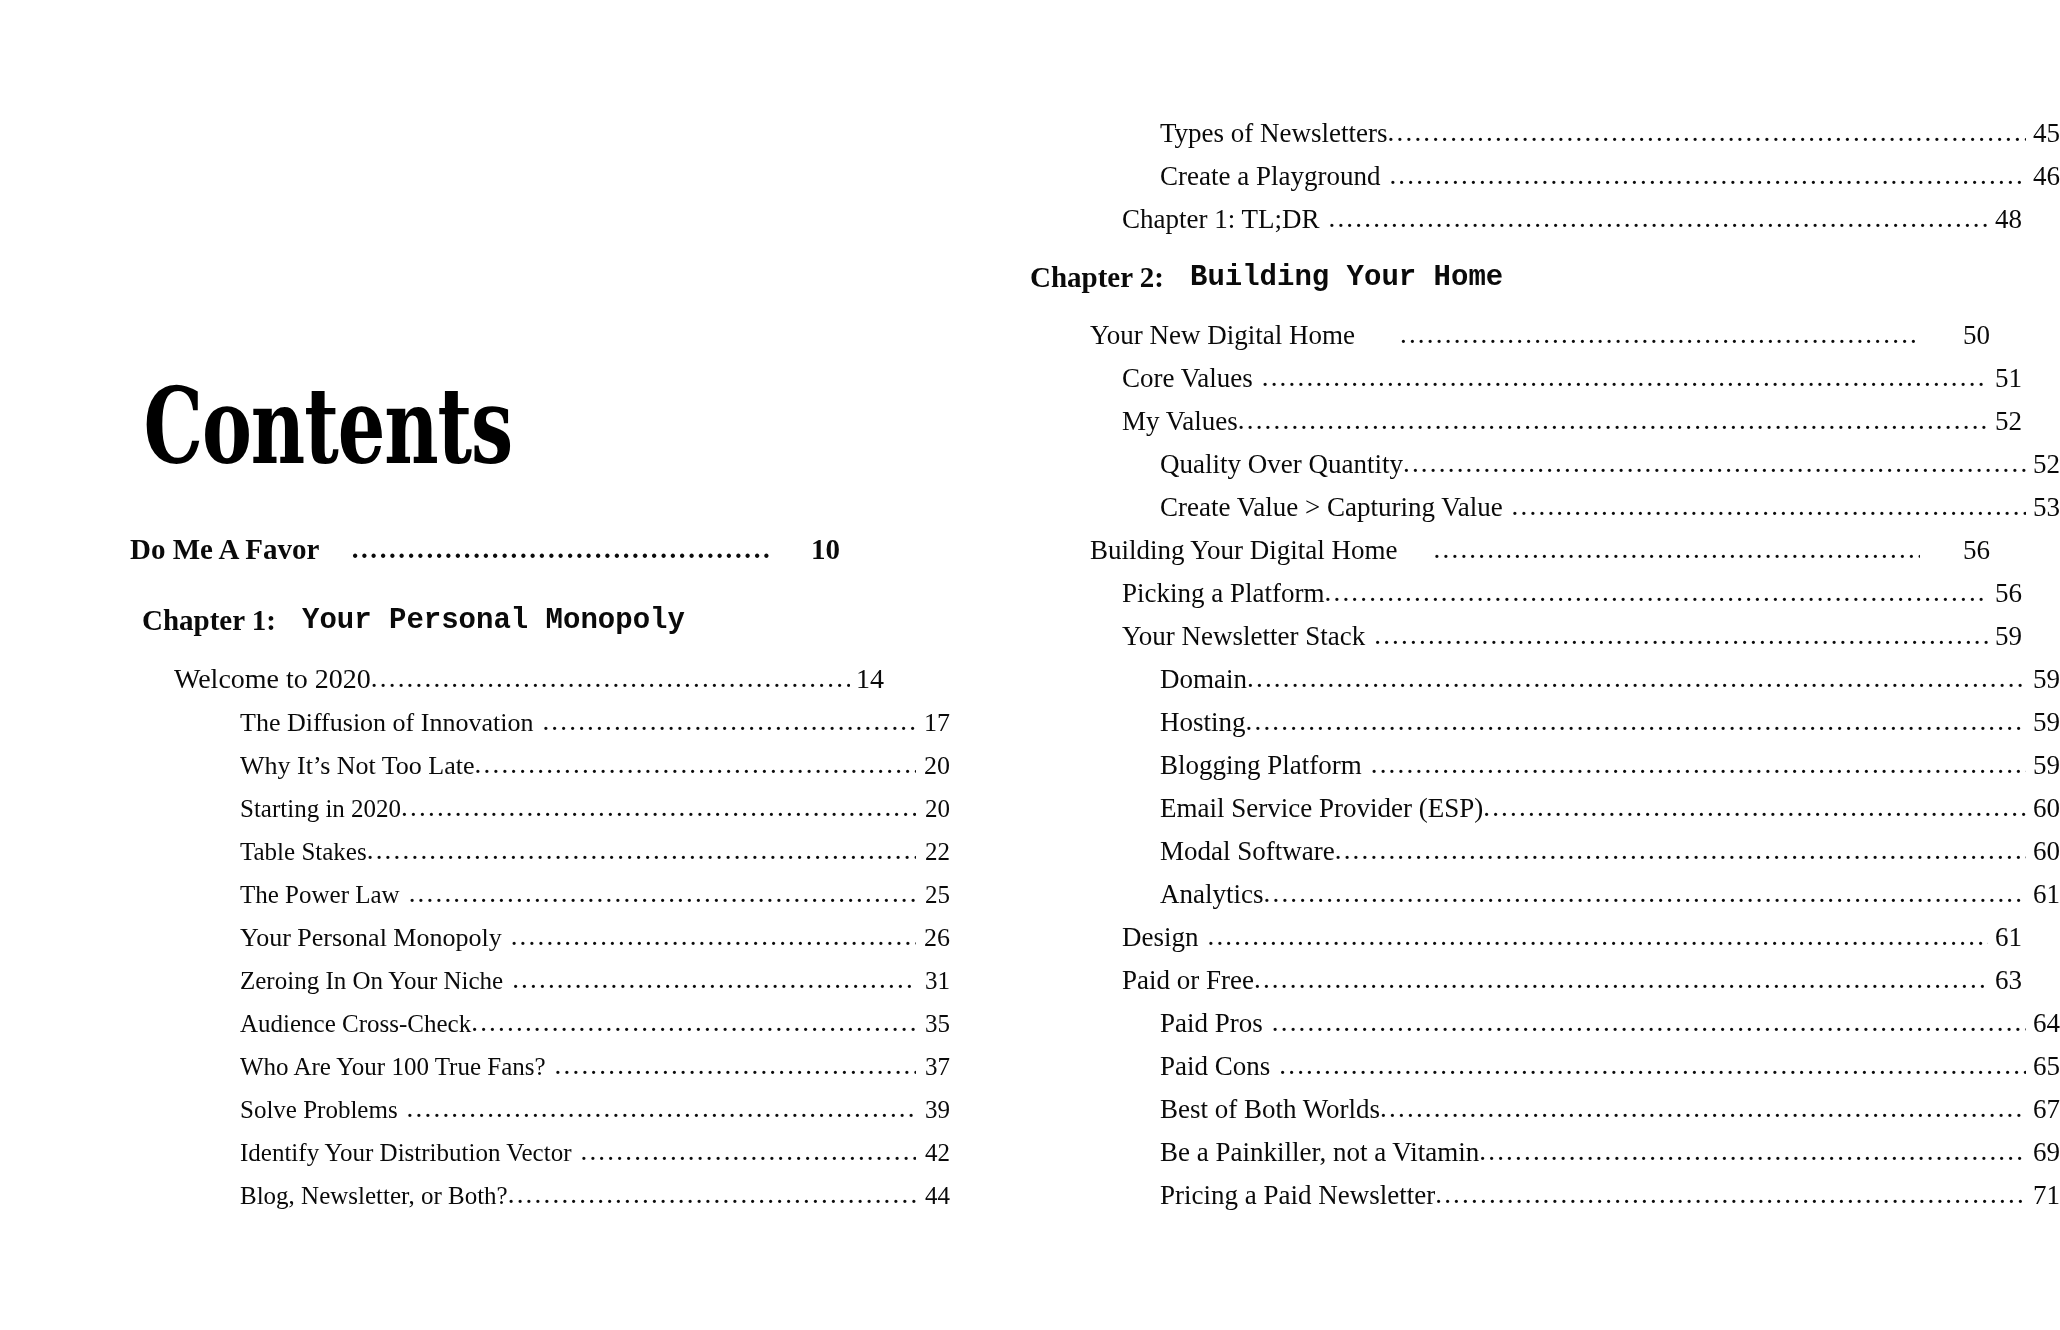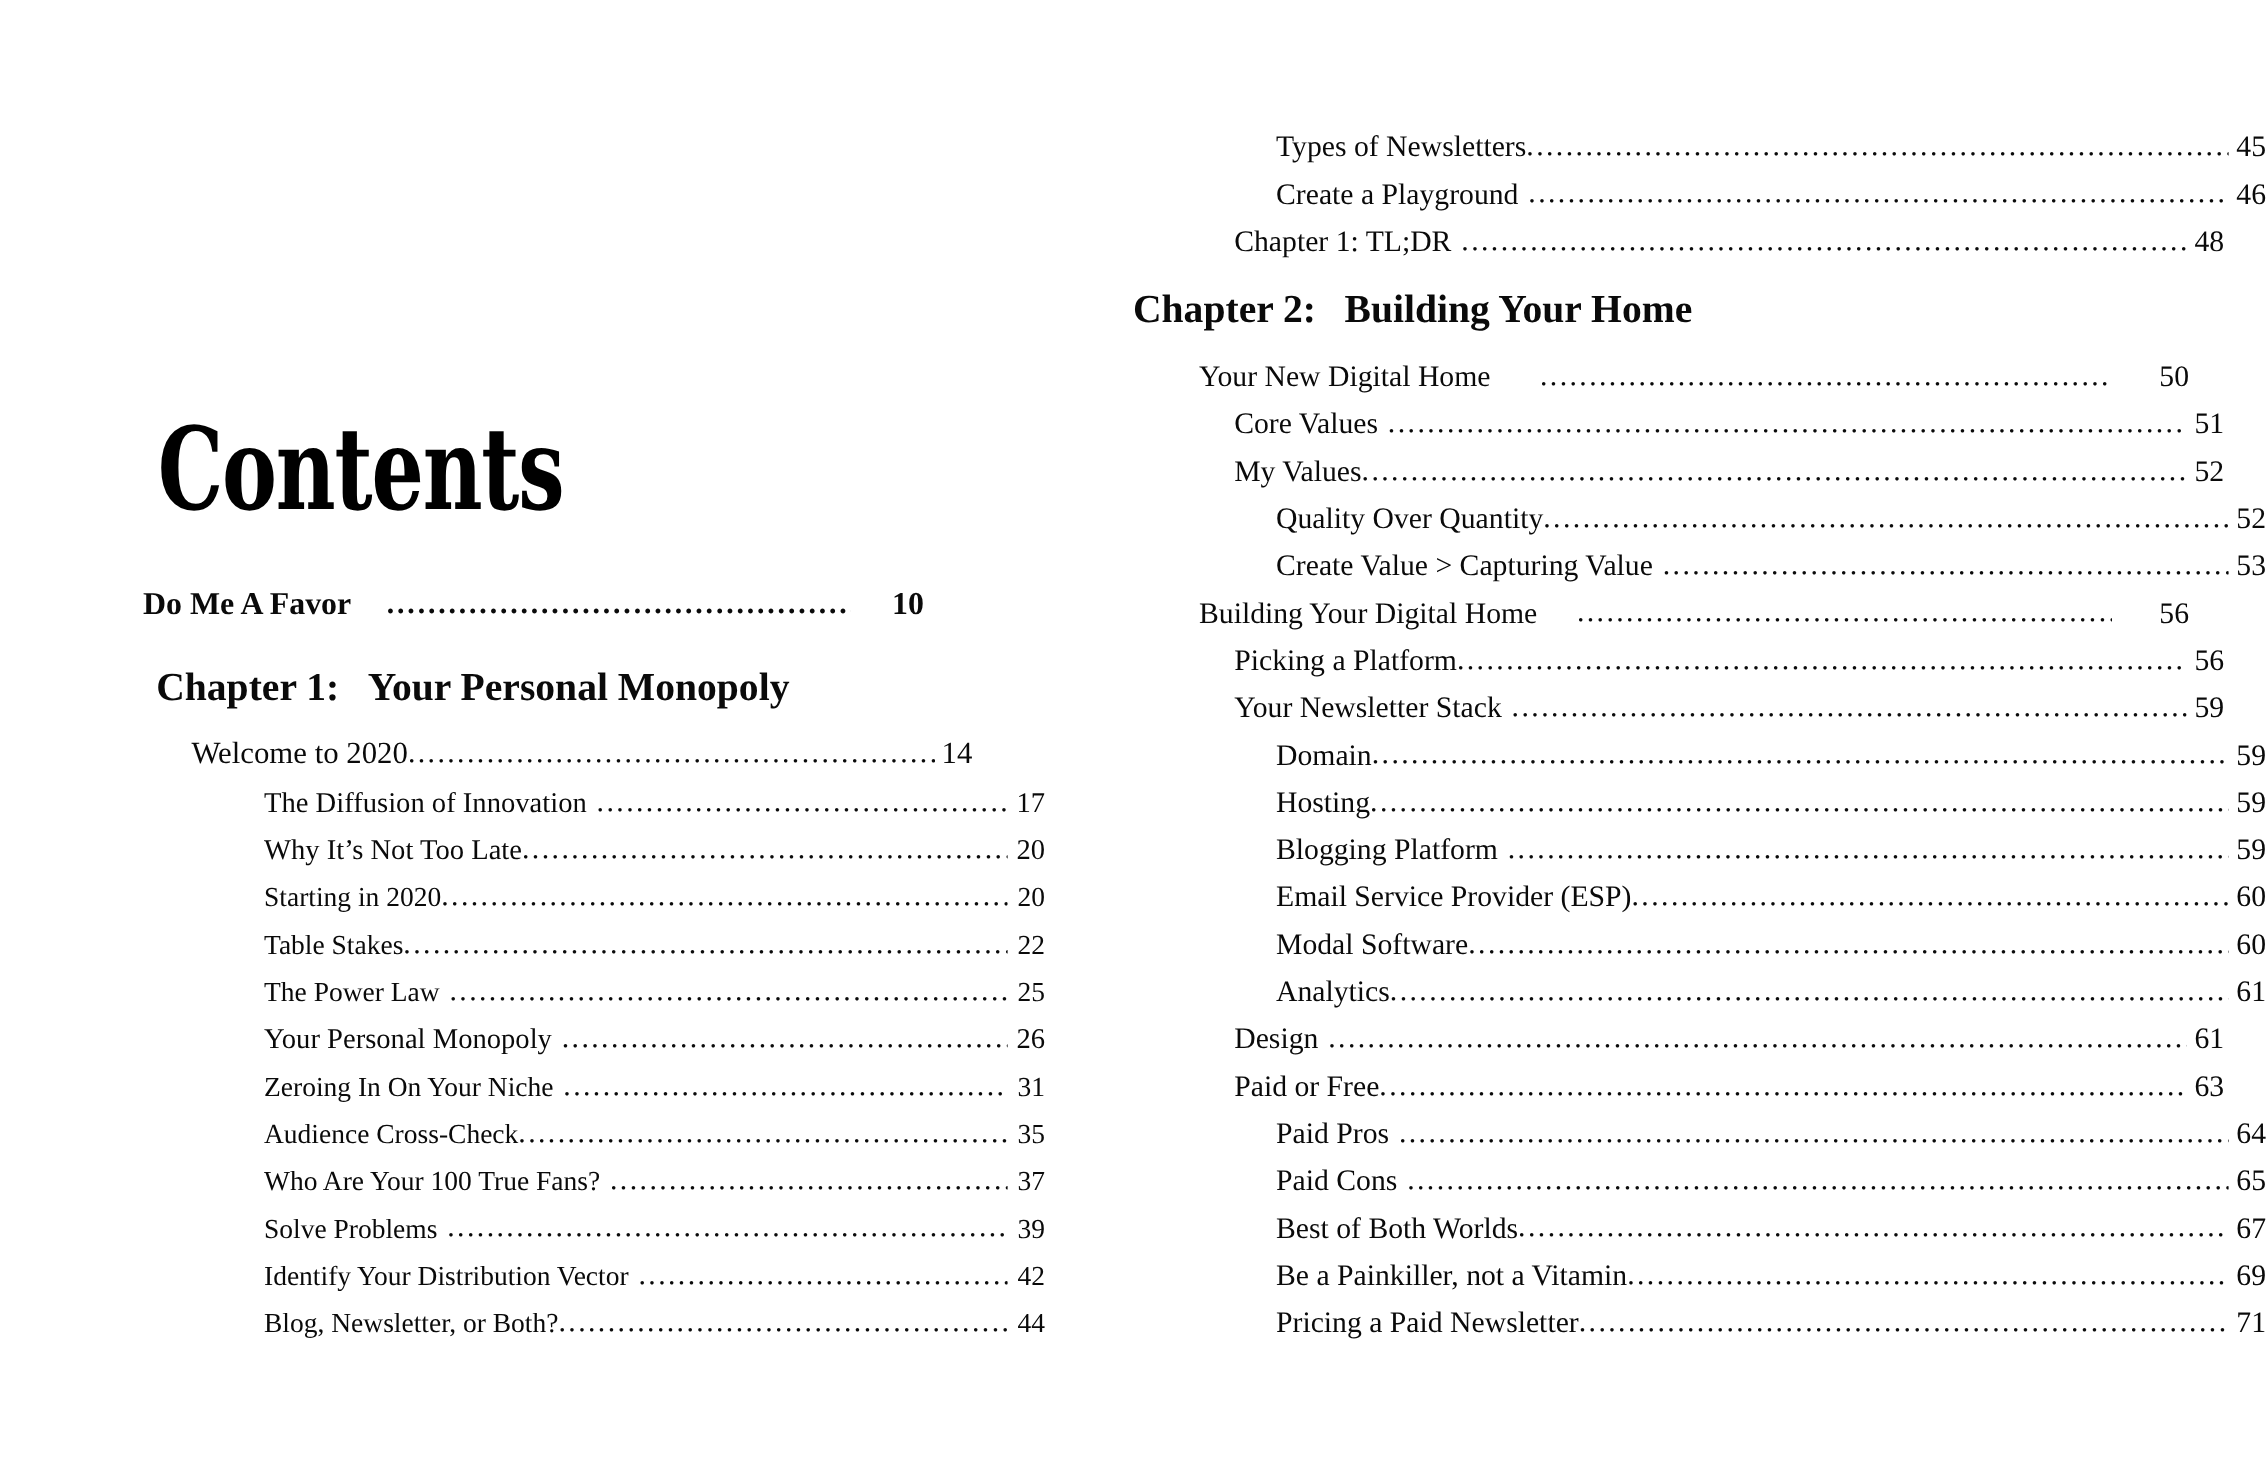--- a/index.html
+++ b/index.html
@@ -120,31 +120,31 @@
   .toc-list-right .lvl-2 { margin-left: 92px; justify-content: space-between; }
   .toc-list-right .lvl-3 { margin-left: 130px; }
 
   .gap-before-leader .toc-leader::before { content: "\00a0"; }
 
   
   .toc-chapter {
     display: flex;
     align-items: center;
     font-weight: 700;
-    font-size: 36px;
+    font-size: 29px;
     line-height: 1;
     margin-top: 34px;
     margin-bottom: 30px;
     margin-left: 12px;
     white-space: nowrap;
   }
   .toc-list-right .toc-chapter { margin-left: 0px; margin-top: 30px; }
   .chapter-num { flex: 0 0 auto; }
   .chapter-gap { display: inline-block; width: 26px; flex: 0 0 auto; }
-  .chapter-name { flex: 0 0 auto; }
+  .chapter-name { flex: 0 0 auto; font-family: Liberation Mono, monospace; }
 
   .toc-list-right .toc-row { font-size: 27px; }
 </style>
 </head>
 <body>
 
 <div class="spread">
 
   <div class="page page-left">
 

